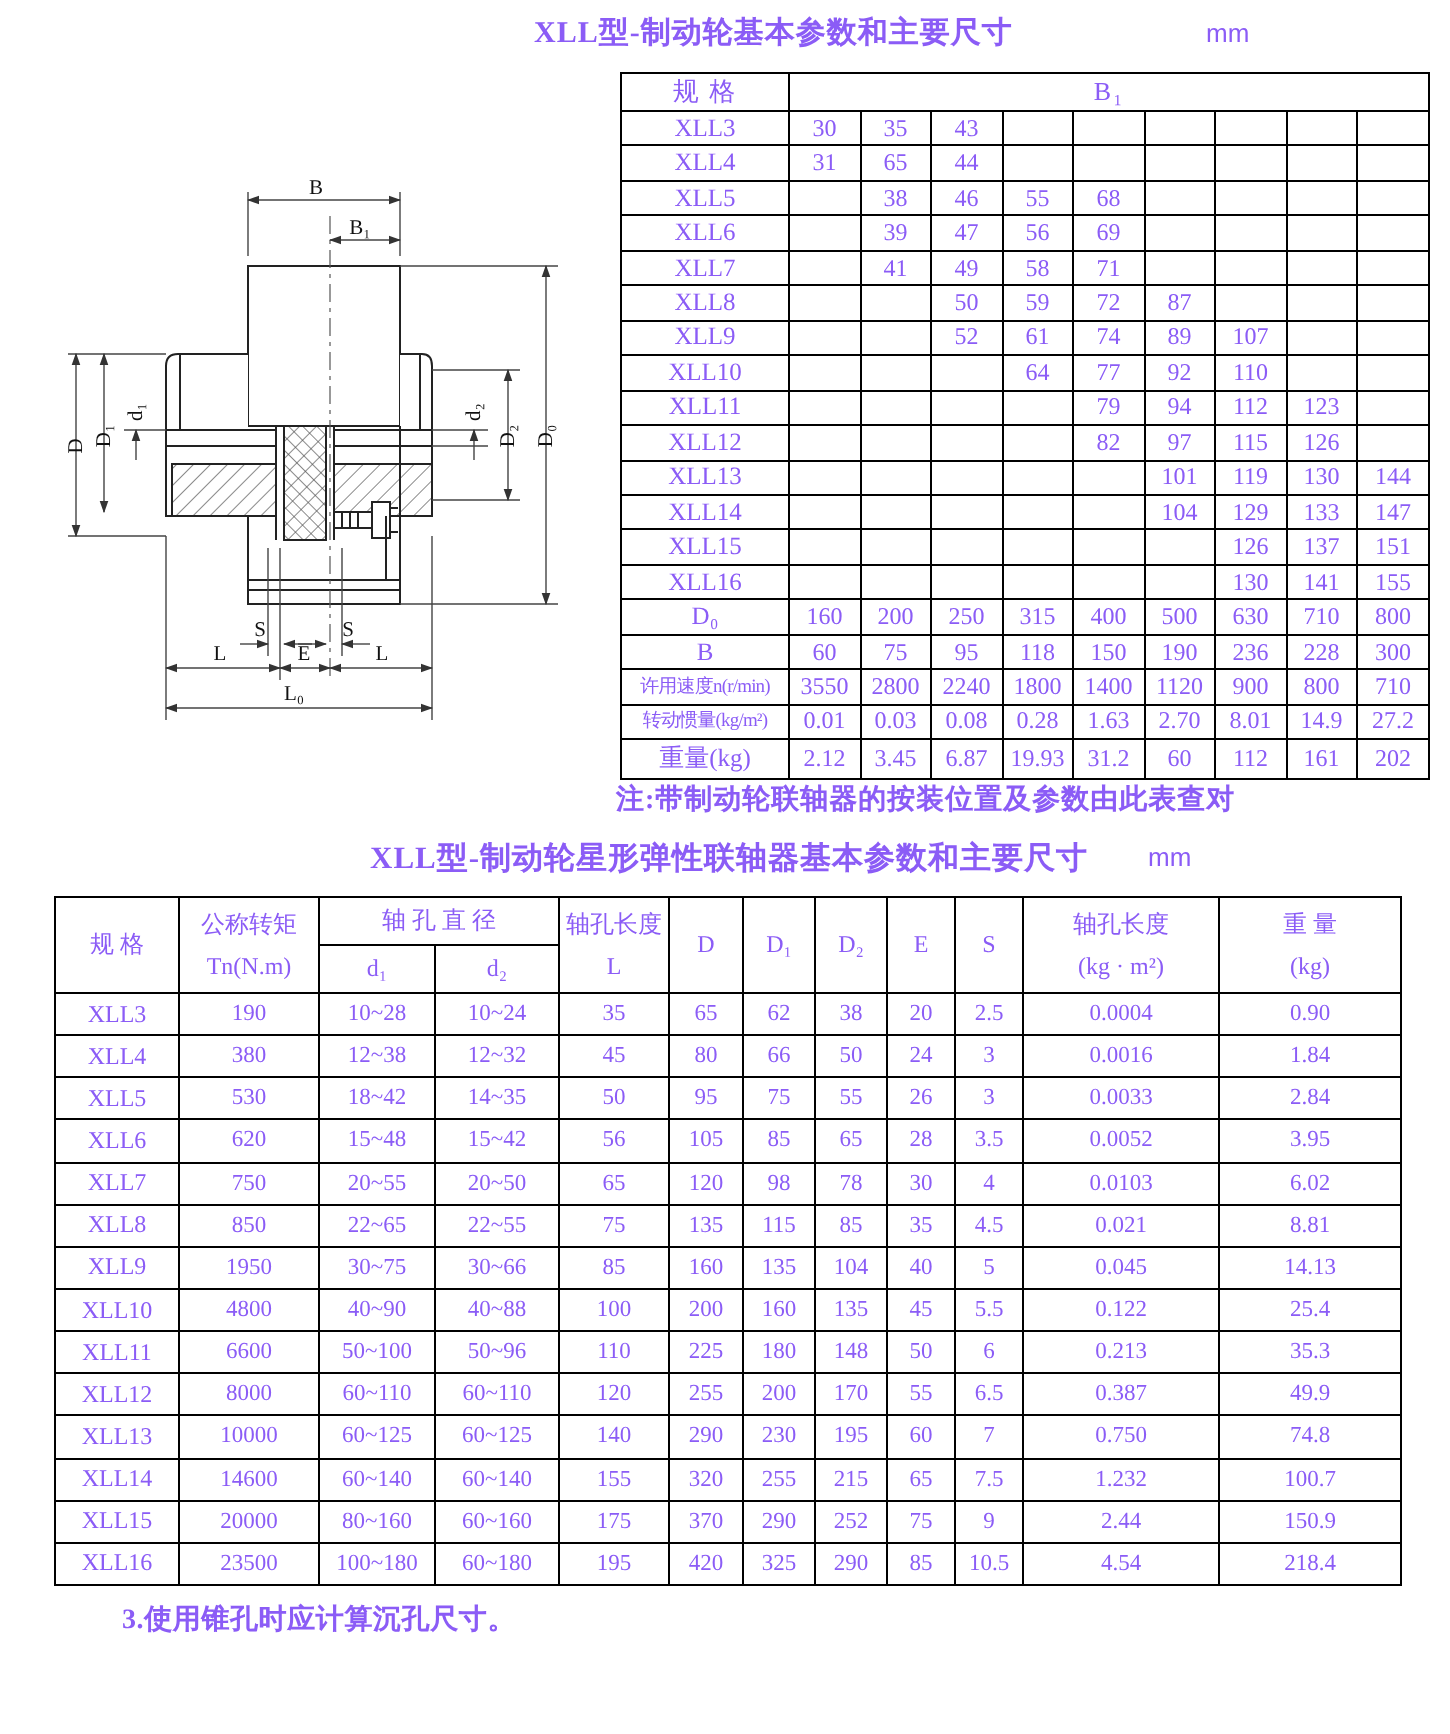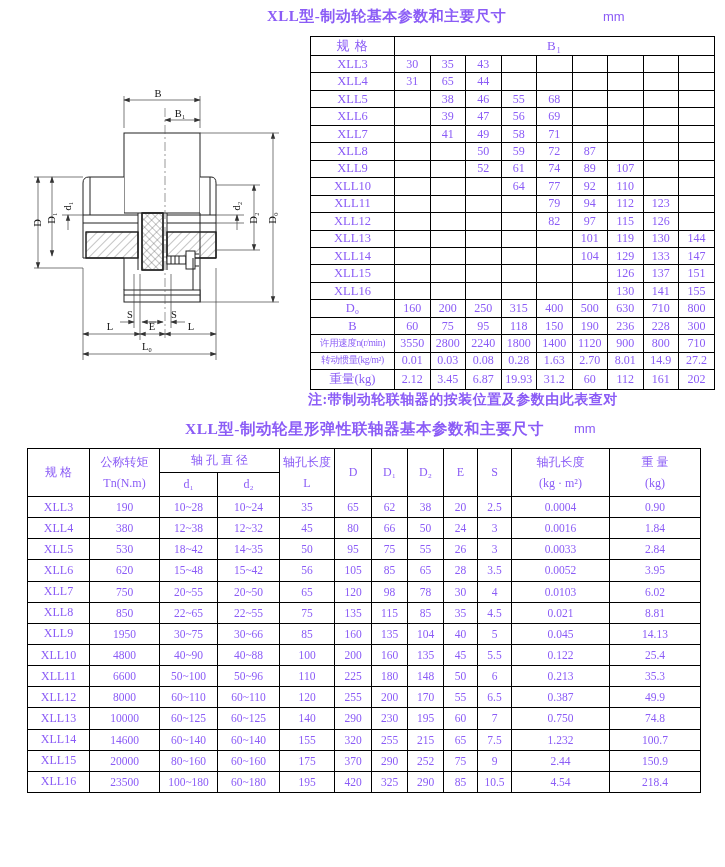--- a/index.html
+++ b/index.html
@@ -657,15 +657,16 @@
           <td>290</td>
           <td>85</td>
           <td>10.5</td>
           <td>4.54</td>
           <td>218.4</td>
         </tr>
       </tbody>
   </table>
 
   <div class="notes">
+    <div class="indent">3.使用锥孔时应计算沉孔尺寸。</div>
   </div>
 
 </div>
 
 </body></html>

